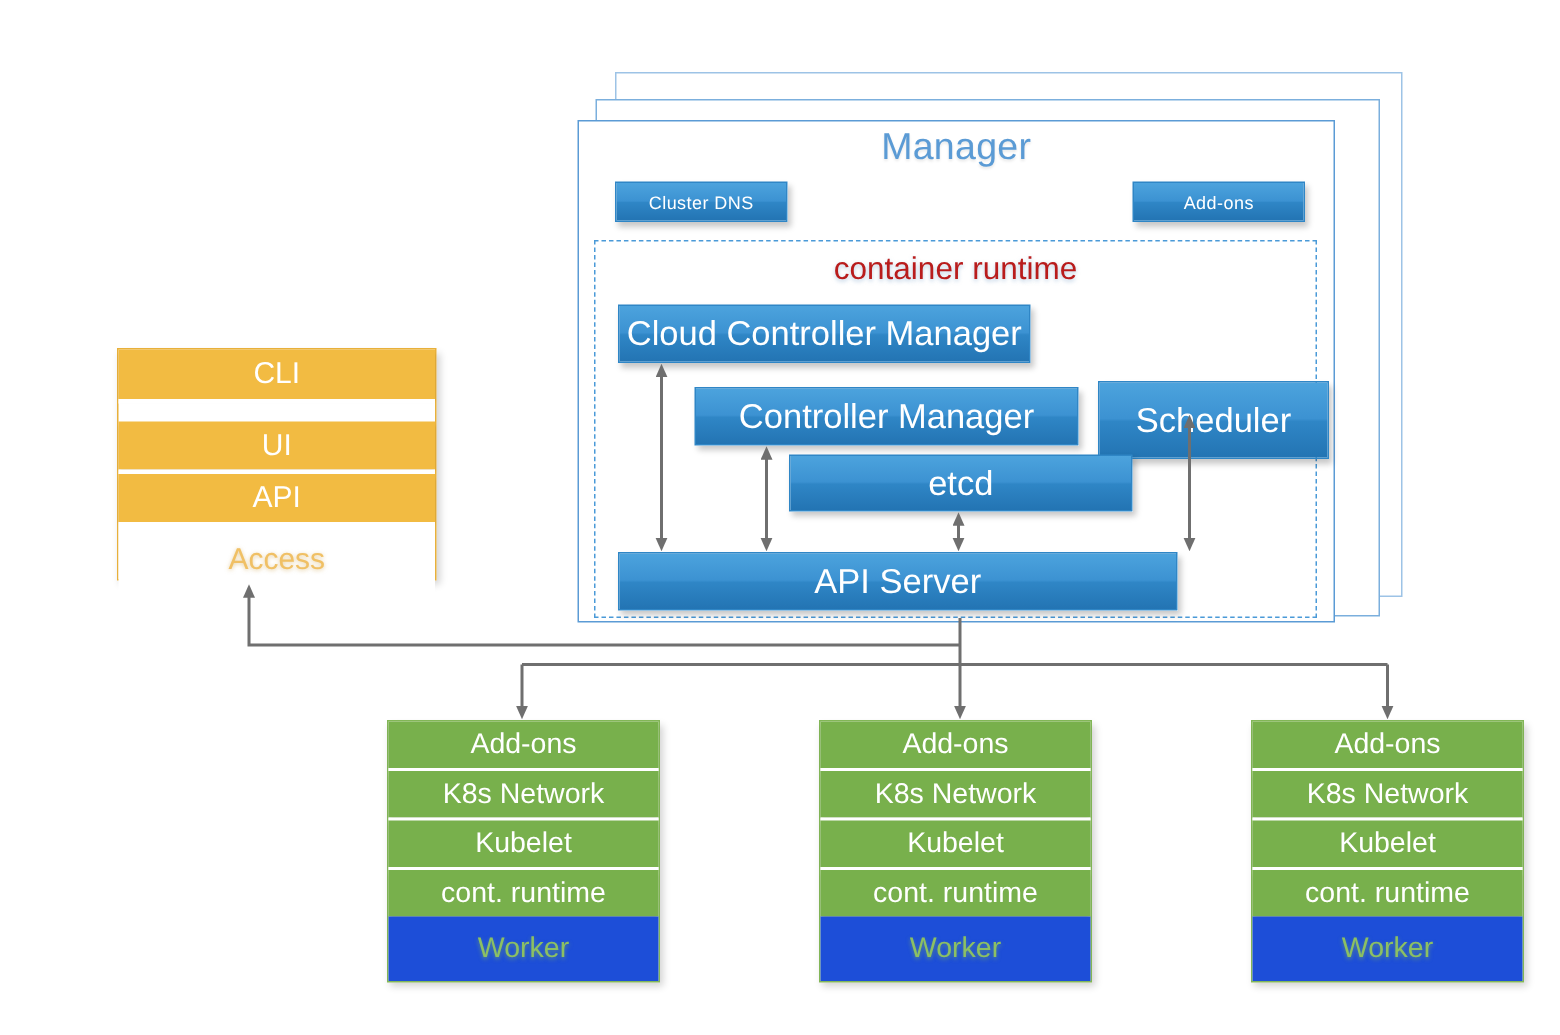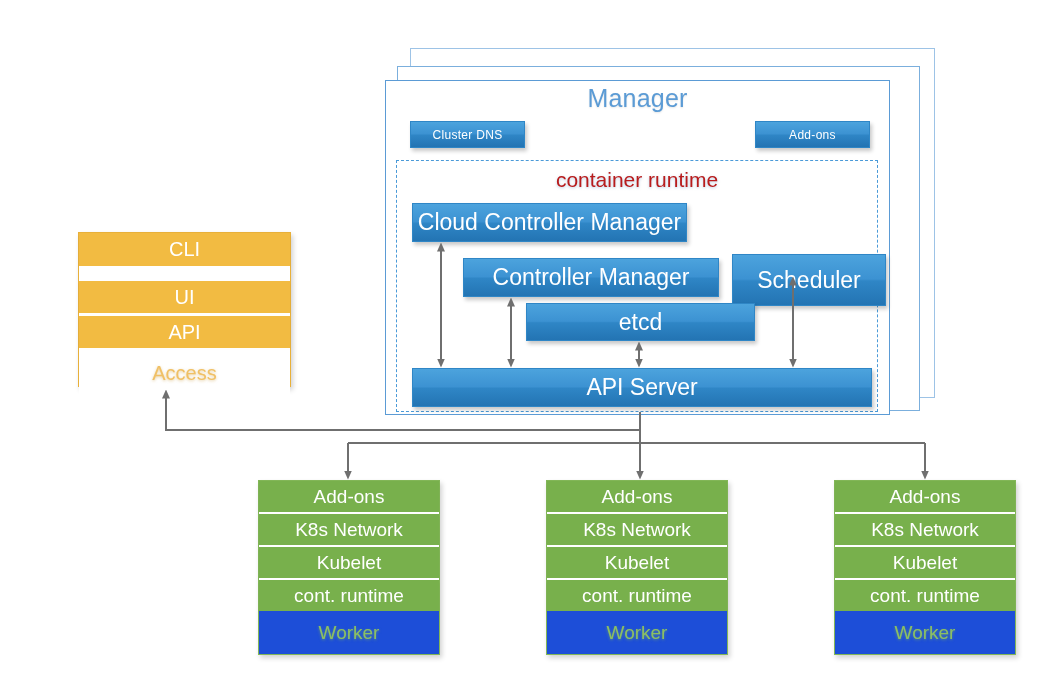--- a/index.html
+++ b/index.html
@@ -153,21 +153,21 @@
   <div class="abs runtime-title" style="left:396px; top:168px; width:482px;">container runtime</div>
 
   <div class="abs bluebox lg" style="left:412px; top:203px; width:275px; height:39px;">Cloud Controller Manager</div>
 
   <div class="abs bluebox lg" style="left:463px; top:258px; width:256px; height:39px;">Controller Manager</div>
 
   <div class="abs bluebox lg" style="left:732px; top:238px; width:154px; height:52px;margin-top:16px;">Scheduler</div>
 
   <div class="abs bluebox lg" style="left:526px; top:303px; width:229px; height:38px;">etcd</div>
 
-  <div class="abs bluebox lg" style="left:412px; top:368px; width:460px; height:39px;">API Server</div>
+  <div class="abs bluebox lg" style="left:412px; top:368px; width:373px; height:39px;">API Server</div>
 
   <div class="abs access-shell" style="left:78px; top:232px; width:213px; height:155px;">
     <div class="access-row" style="height:33px;">CLI</div>
     <div style="height:3px;background:#ffffff;"></div>
     <div class="access-row" style="height:32px;margin-top:12px;">UI</div>
     <div style="height:3px;background:#ffffff;"></div>
     <div class="access-row" style="height:32px;">API</div>
     <div class="access-label" style="height:50px;">Access</div>
   </div>
 

